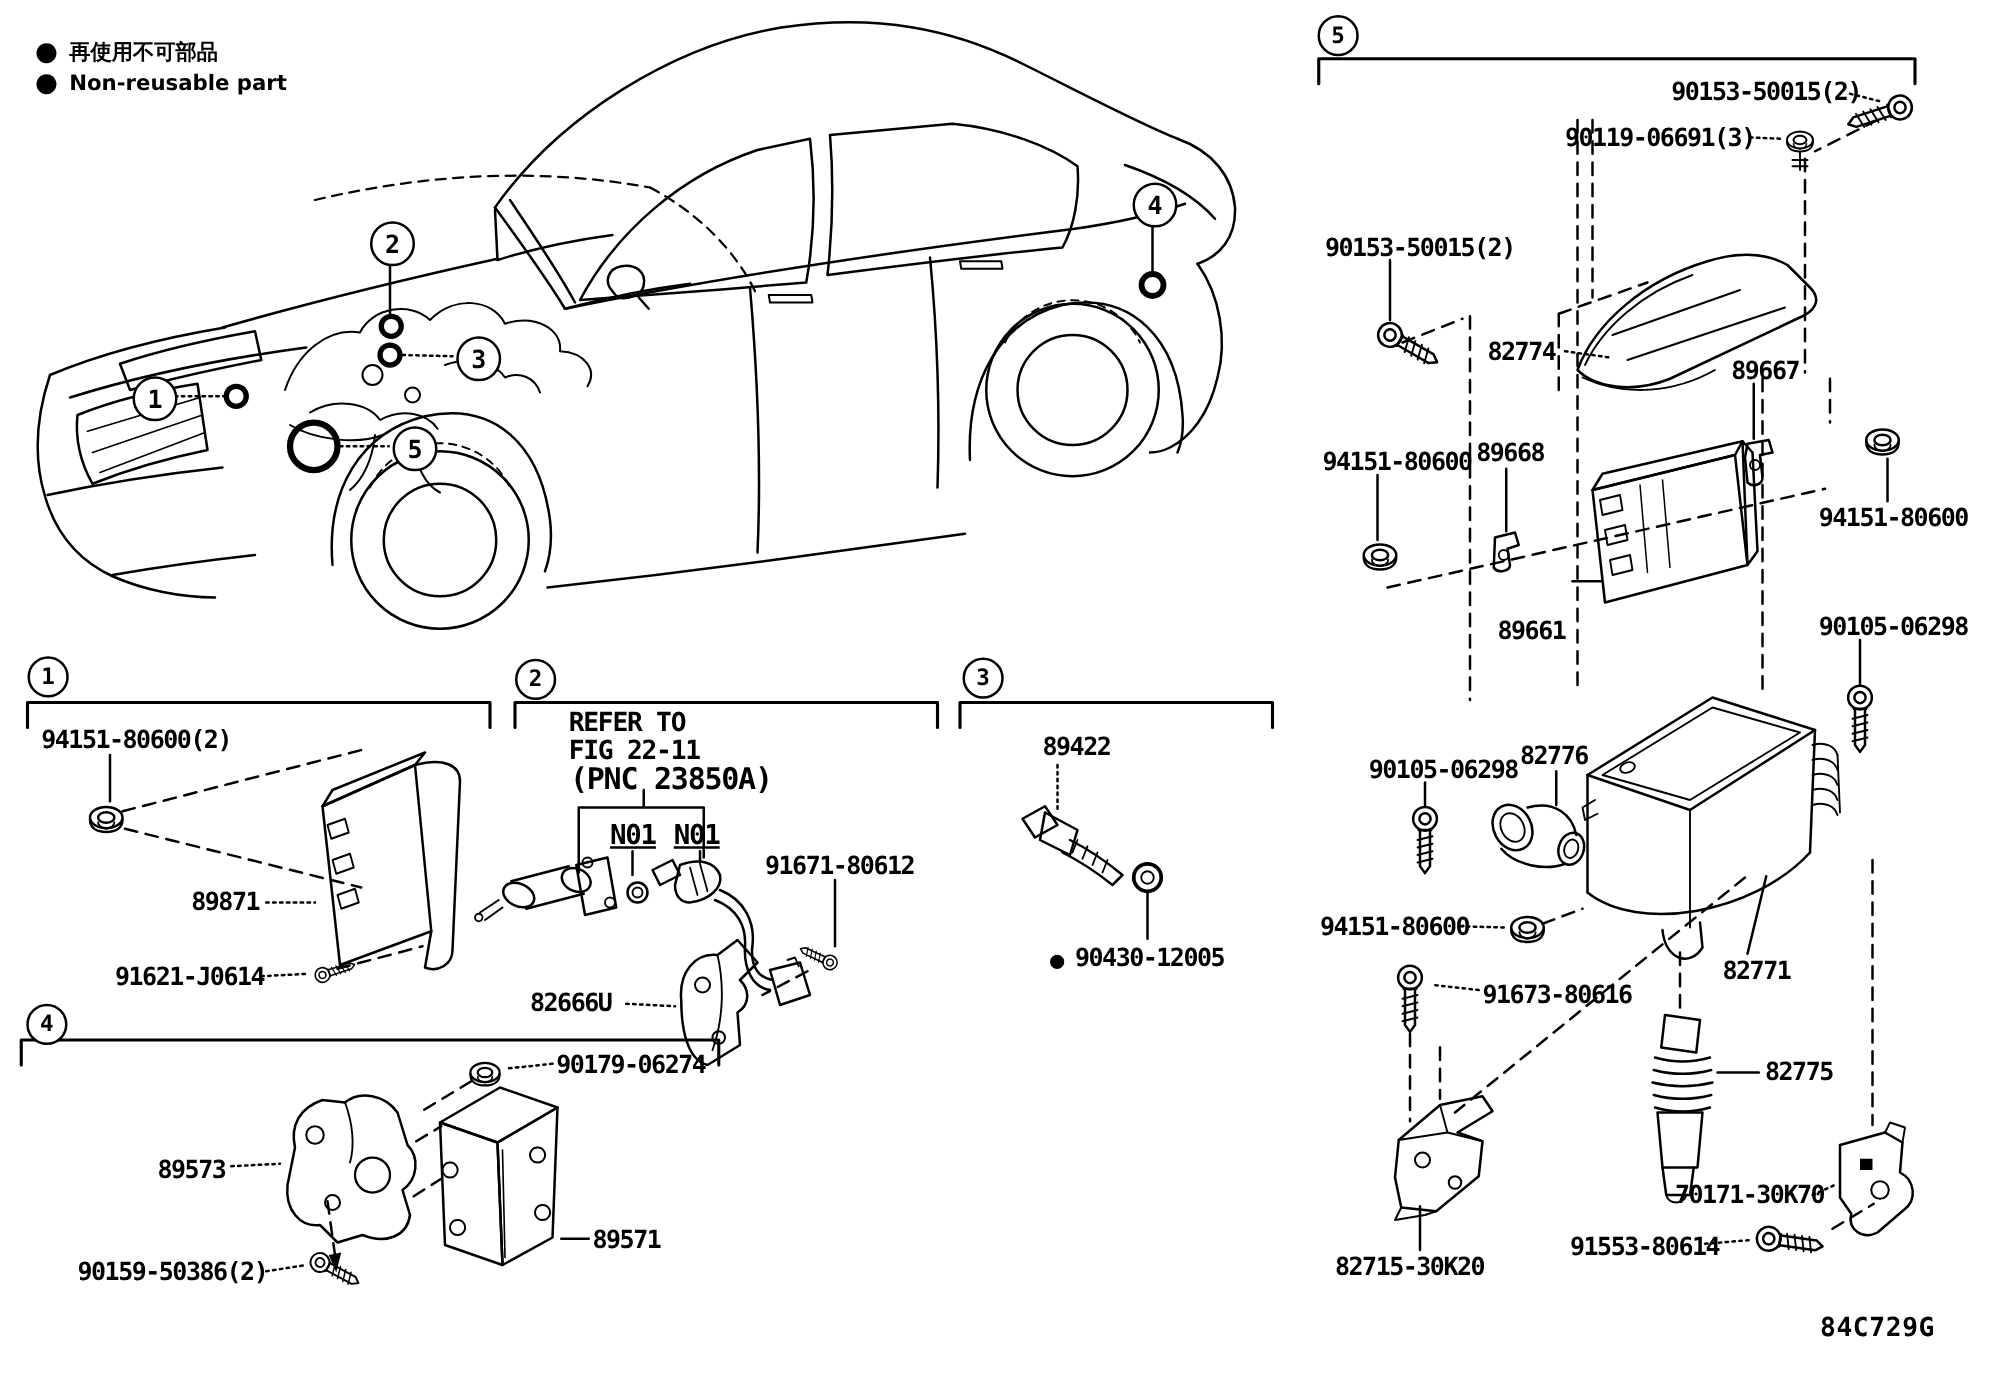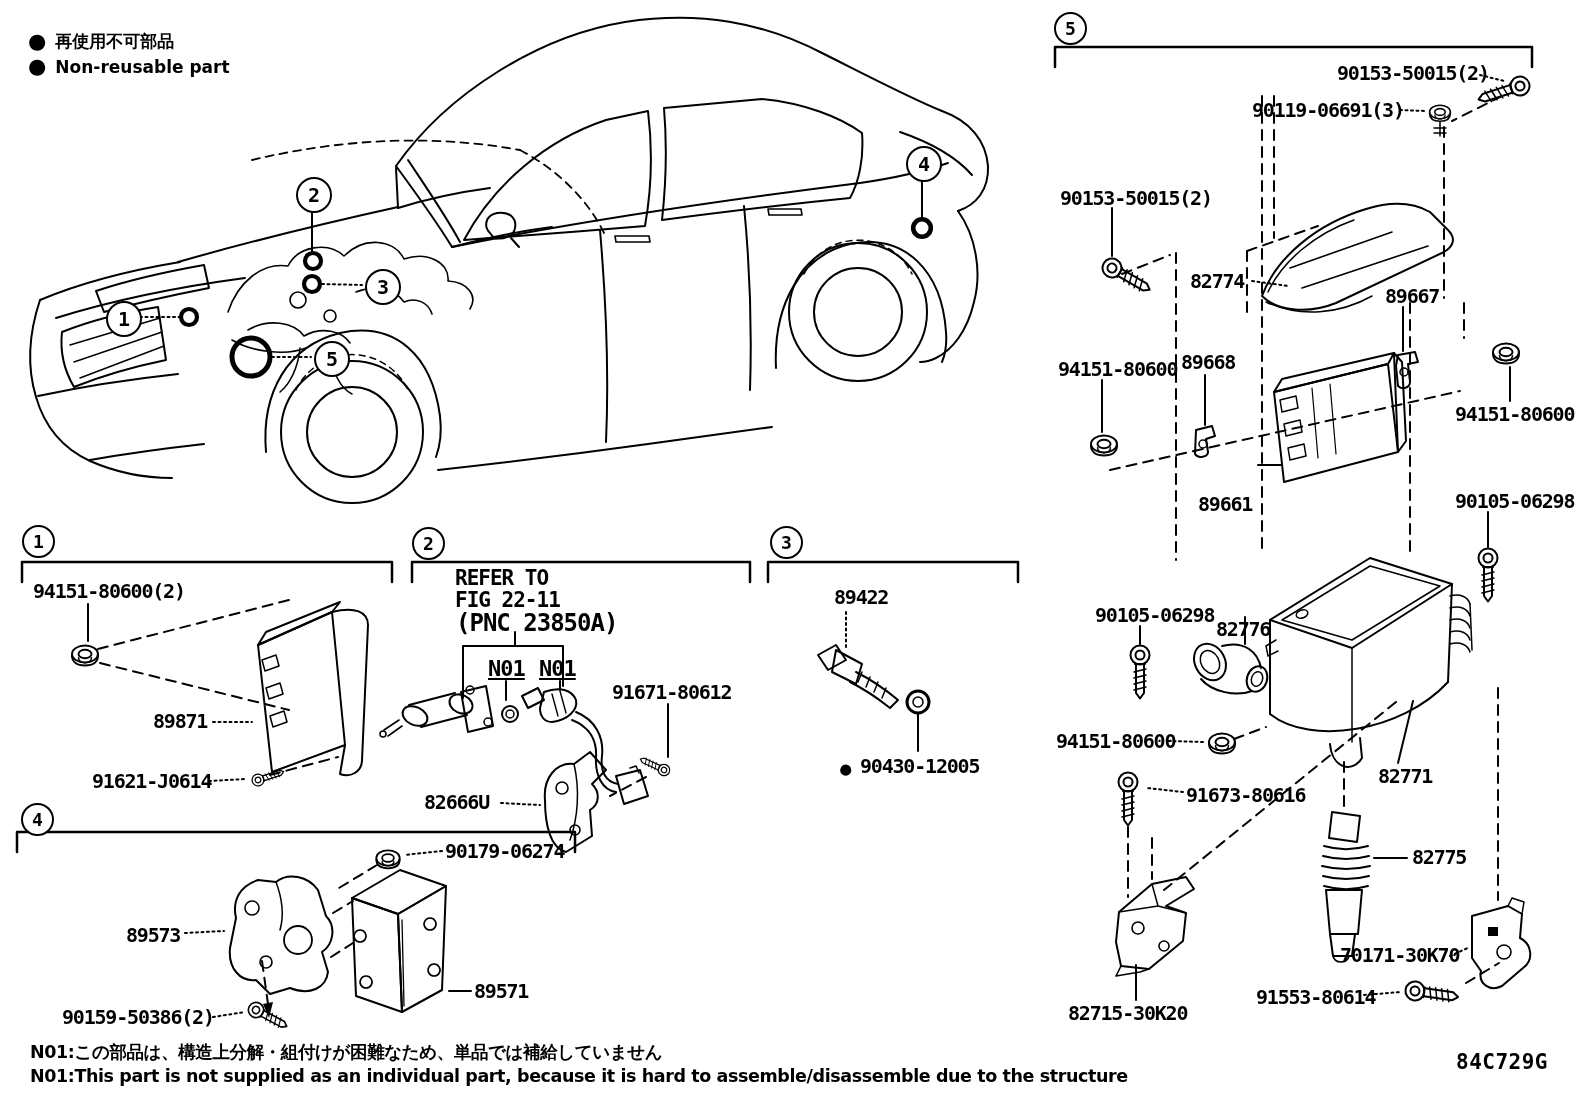--- a/index.html
+++ b/index.html
@@ -374,21 +374,21 @@
 <div class="pl" style="left:1252px;top:99px;">90119-06691(3)</div>
 <div class="pl" style="left:1060px;top:187px;">90153-50015(2)</div>
 <div class="pl" style="left:1190px;top:270px;">82774</div>
 <div class="pl" style="left:1385px;top:285px;">89667</div>
 <div class="pl" style="left:1058px;top:358px;">94151-80600</div>
 <div class="pl" style="left:1181px;top:351px;">89668</div>
 <div class="pl" style="left:1198px;top:452px;margin-top:41px;">89661</div>
 <div class="pl" style="left:1455px;top:403px;">94151-80600</div>
 <div class="pl" style="left:1455px;top:490px;">90105-06298</div>
 <div class="pl" style="left:1095px;top:604px;">90105-06298</div>
-<div class="pl" style="left:1216px;top:593px;margin-top:25px;">82776</div>
+<div class="pl" style="left:1216px;top:593px;">82776</div>
 <div class="pl" style="left:1056px;top:730px;">94151-80600</div>
 <div class="pl" style="left:1186px;top:784px;">91673-80616</div>
 <div class="pl" style="left:1378px;top:765px;">82771</div>
 <div class="pl" style="left:1412px;top:846px;">82775</div>
 <div class="pl" style="left:1340px;top:944px;">70171-30K70</div>
 <div class="pl" style="left:1256px;top:986px;">91553-80614</div>
 <div class="pl" style="left:1068px;top:1002px;">82715-30K20</div>
 <div class="pl" style="left:33px;top:580px;">94151-80600(2)</div>
 <div class="pl" style="left:153px;top:710px;">89871</div>
 <div class="pl" style="left:92px;top:770px;">91621-J0614</div>
@@ -401,17 +401,15 @@
 <div class="pl" style="left:126px;top:924px;">89573</div>
 <div class="pl" style="left:474px;top:980px;">89571</div>
 <div class="pl" style="left:62px;top:1006px;">90159-50386(2)</div>
 
 <div class="refer" style="left:455px;top:566px;">REFER TO</div>
 <div class="refer" style="left:455px;top:588px;">FIG 22-11</div>
 <div class="refer refer-s" style="left:456px;top:609px;">(PNC 23850A)</div>
 <div class="n01" style="left:488px;top:656px;">N01</div>
 <div class="n01" style="left:539px;top:656px;">N01</div>
 
-<div class="note" style="left:30px;top:1040px;">N01:この部品は、構造上分解・組付けが困難なため、単品では補給していません</div>
-<div class="note" style="left:30px;top:1066px;">N01:This part is not supplied as an individual part, because it is hard to assemble/disassemble due to the structure</div>
 <div class="figcode" style="left:1456px;top:1050px;">84C729G</div>
 
 </div>
 
 </body></html>

